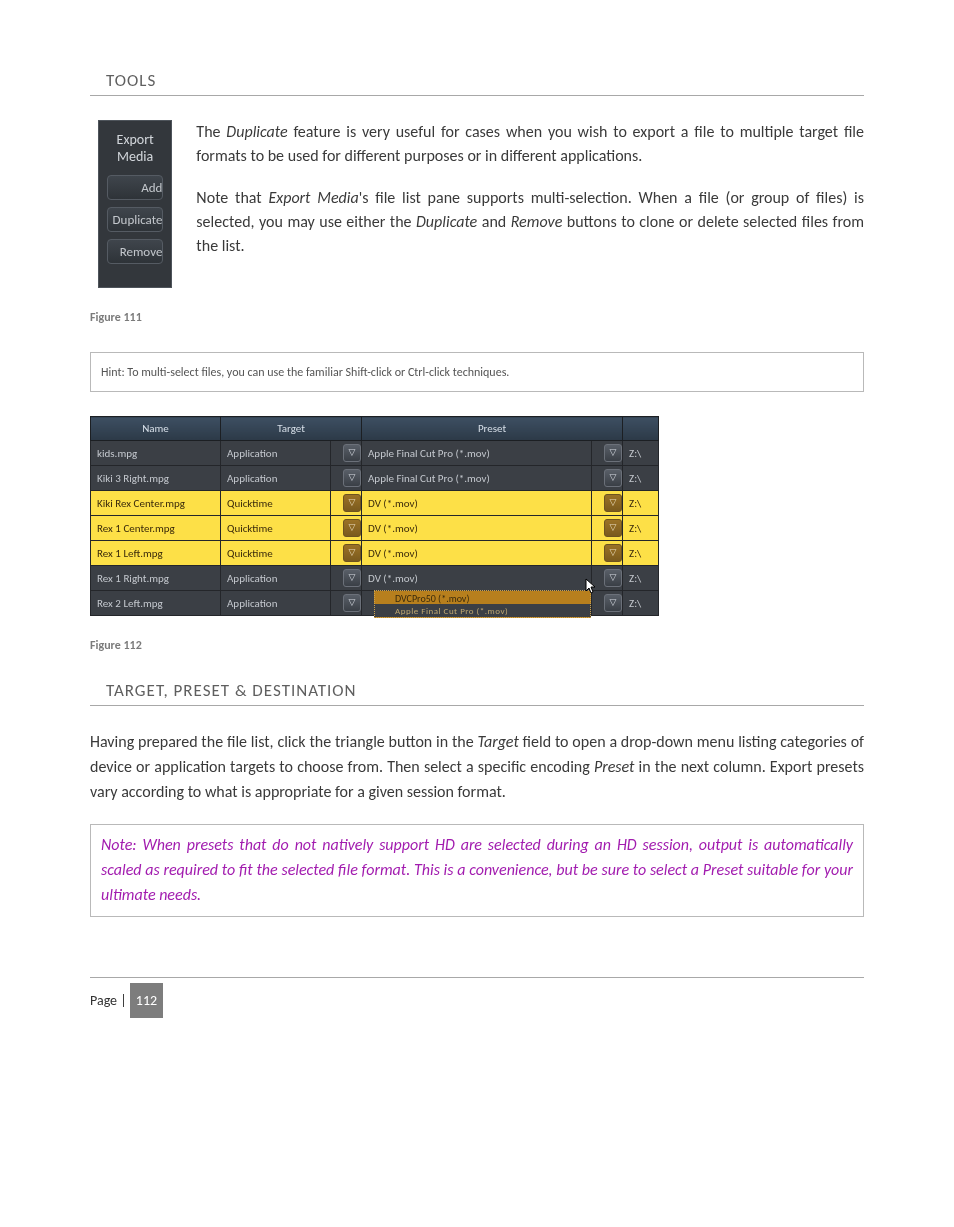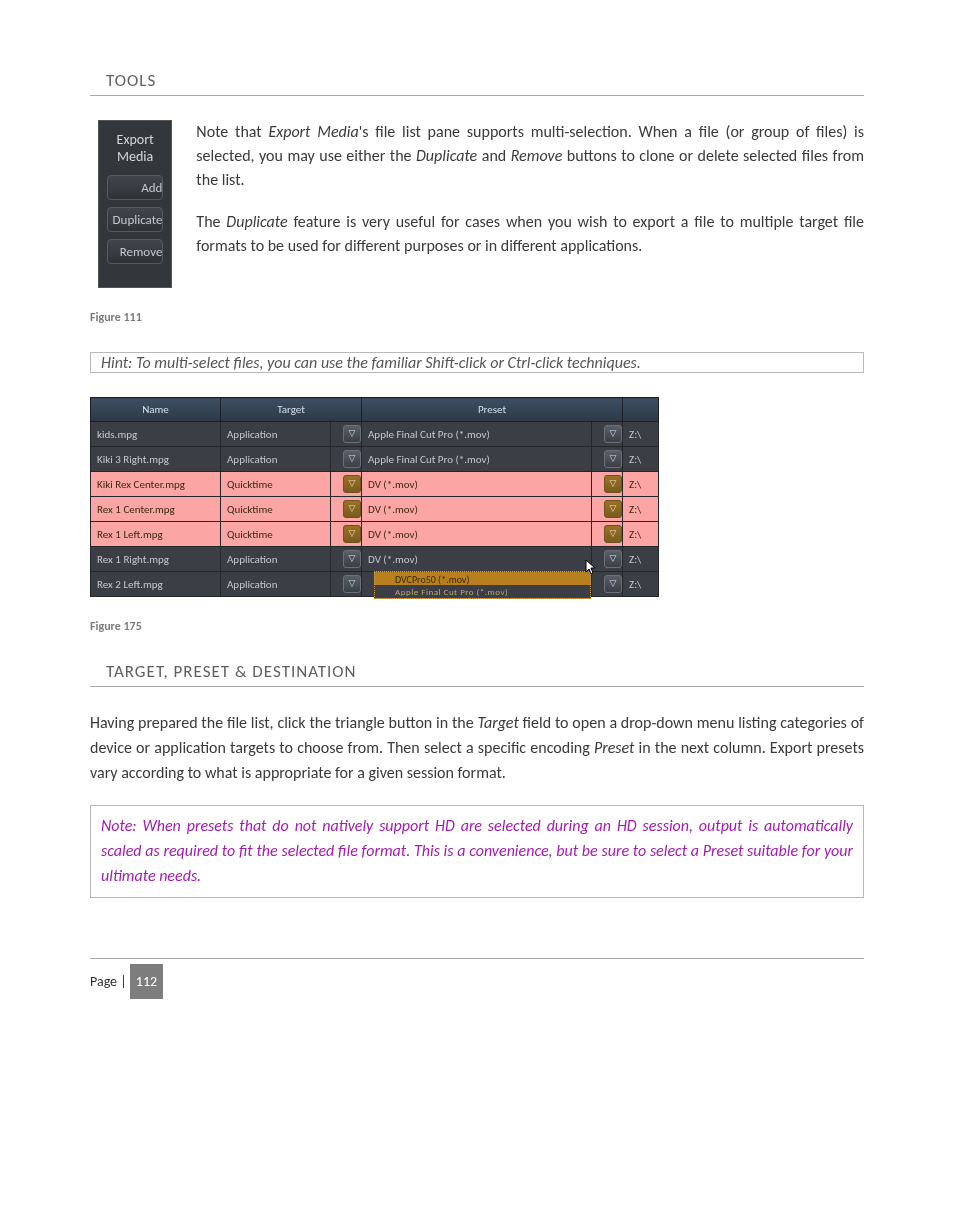--- a/index.html
+++ b/index.html
@@ -62,23 +62,22 @@
     text-align: justify;
   }
   .caption {
     font-size: 12px;
     font-weight: 600;
     color: #7b7b7b;
     margin: 22px 0 28px 0;
   }
   .hint-box {
     border: 1px solid #b9b9b9;
-    padding: 0 10px;
-    font-style: italic;
-    font-size: 16px;
+    padding: 12px 10px;
+    font-size: 12px;
     color: #555;
     margin-bottom: 24px;
   }
   .note-box {
     border: 1px solid #b9b9b9;
     padding: 8px 10px;
     font-style: italic;
     font-size: 16px;
     line-height: 1.55;
     color: #a21caf;
@@ -112,21 +111,21 @@
   .ss-table td {
     border: 1px solid #24262a;
     padding: 3px 6px;
     background: #3b3f45;
     color: #c4c8ce;
     position: relative;
     font-size: 11px;
     white-space: nowrap;
   }
   .ss-table tr.sel td {
-    background: #fca5a5;
+    background: #fde047;
     color: #3a2a0b;
   }
   .ss-table td.drop {
     padding-right: 0;
   }
   .dd-btn {
     float: right;
     width: 16px;
     height: 16px;
     background: linear-gradient(#595f68, #3a3f46);
@@ -186,24 +185,24 @@
 
 <div class="tools-block">
   <div class="panel">
     <div class="panel-title">Export Media</div>
     <div class="panel-btn">Add</div>
     <div class="panel-btn">Duplicate</div>
     <div class="panel-btn">Remove</div>
   </div>
   <div class="tools-text">
     <p>
-      <span>Note that </span><em class="term">Export Media</em><span>'s file list pane supports multi-selection.  When a file (or group of files) is selected, you may use either the </span><em class="term">Duplicate</em><span> and </span><em class="term">Remove</em><span> buttons to clone or delete selected files from the list.</span>
+      <span>The </span><em class="term">Duplicate</em><span> feature is very useful for cases when you wish to export a file to multiple target file formats to be used for different purposes or in different applications.</span>
     </p>
     <p>
-      <span>The </span><em class="term">Duplicate</em><span> feature is very useful for cases when you wish to export a file to multiple target file formats to be used for different purposes or in different applications.</span>
+      <span>Note that </span><em class="term">Export Media</em><span>'s file list pane supports multi-selection.  When a file (or group of files) is selected, you may use either the </span><em class="term">Duplicate</em><span> and </span><em class="term">Remove</em><span> buttons to clone or delete selected files from the list.</span>
     </p>
   </div>
 </div>
 
 <div class="caption">Figure 111</div>
 
 <div class="hint-box">Hint: To multi-select files, you can use the familiar Shift-click or Ctrl-click techniques.</div>
 
 <table class="ss-table">
   <colgroup>
@@ -308,21 +307,21 @@
         </td>
         <td style="position:relative"></td>
         <td class="drop">
           <span class="dd-btn">▽</span>
         </td>
         <td>Z:\</td>
       </tr>
     </tbody>
 </table>
 
-<div class="caption">Figure 175</div>
+<div class="caption">Figure 112</div>
 
 <div class="section-heading">TARGET, PRESET &amp; DESTINATION</div>
 <hr class="section-rule">
 
 <p class="body-para">
   <span>Having prepared the file list, click the triangle button in the </span><em class="term">Target</em><span> field to open a drop-down menu listing categories of device or application targets to choose from.  Then select a specific encoding </span><em class="term">Preset</em><span> in the next column. Export presets vary according to what is appropriate for a given session format.</span>
 </p>
 
 <div class="note-box">Note: When presets that do not natively support HD are selected during an HD session, output is automatically scaled as required to fit the selected file format.  This is a convenience, but be sure to select a Preset suitable for your ultimate needs.</div>
 

